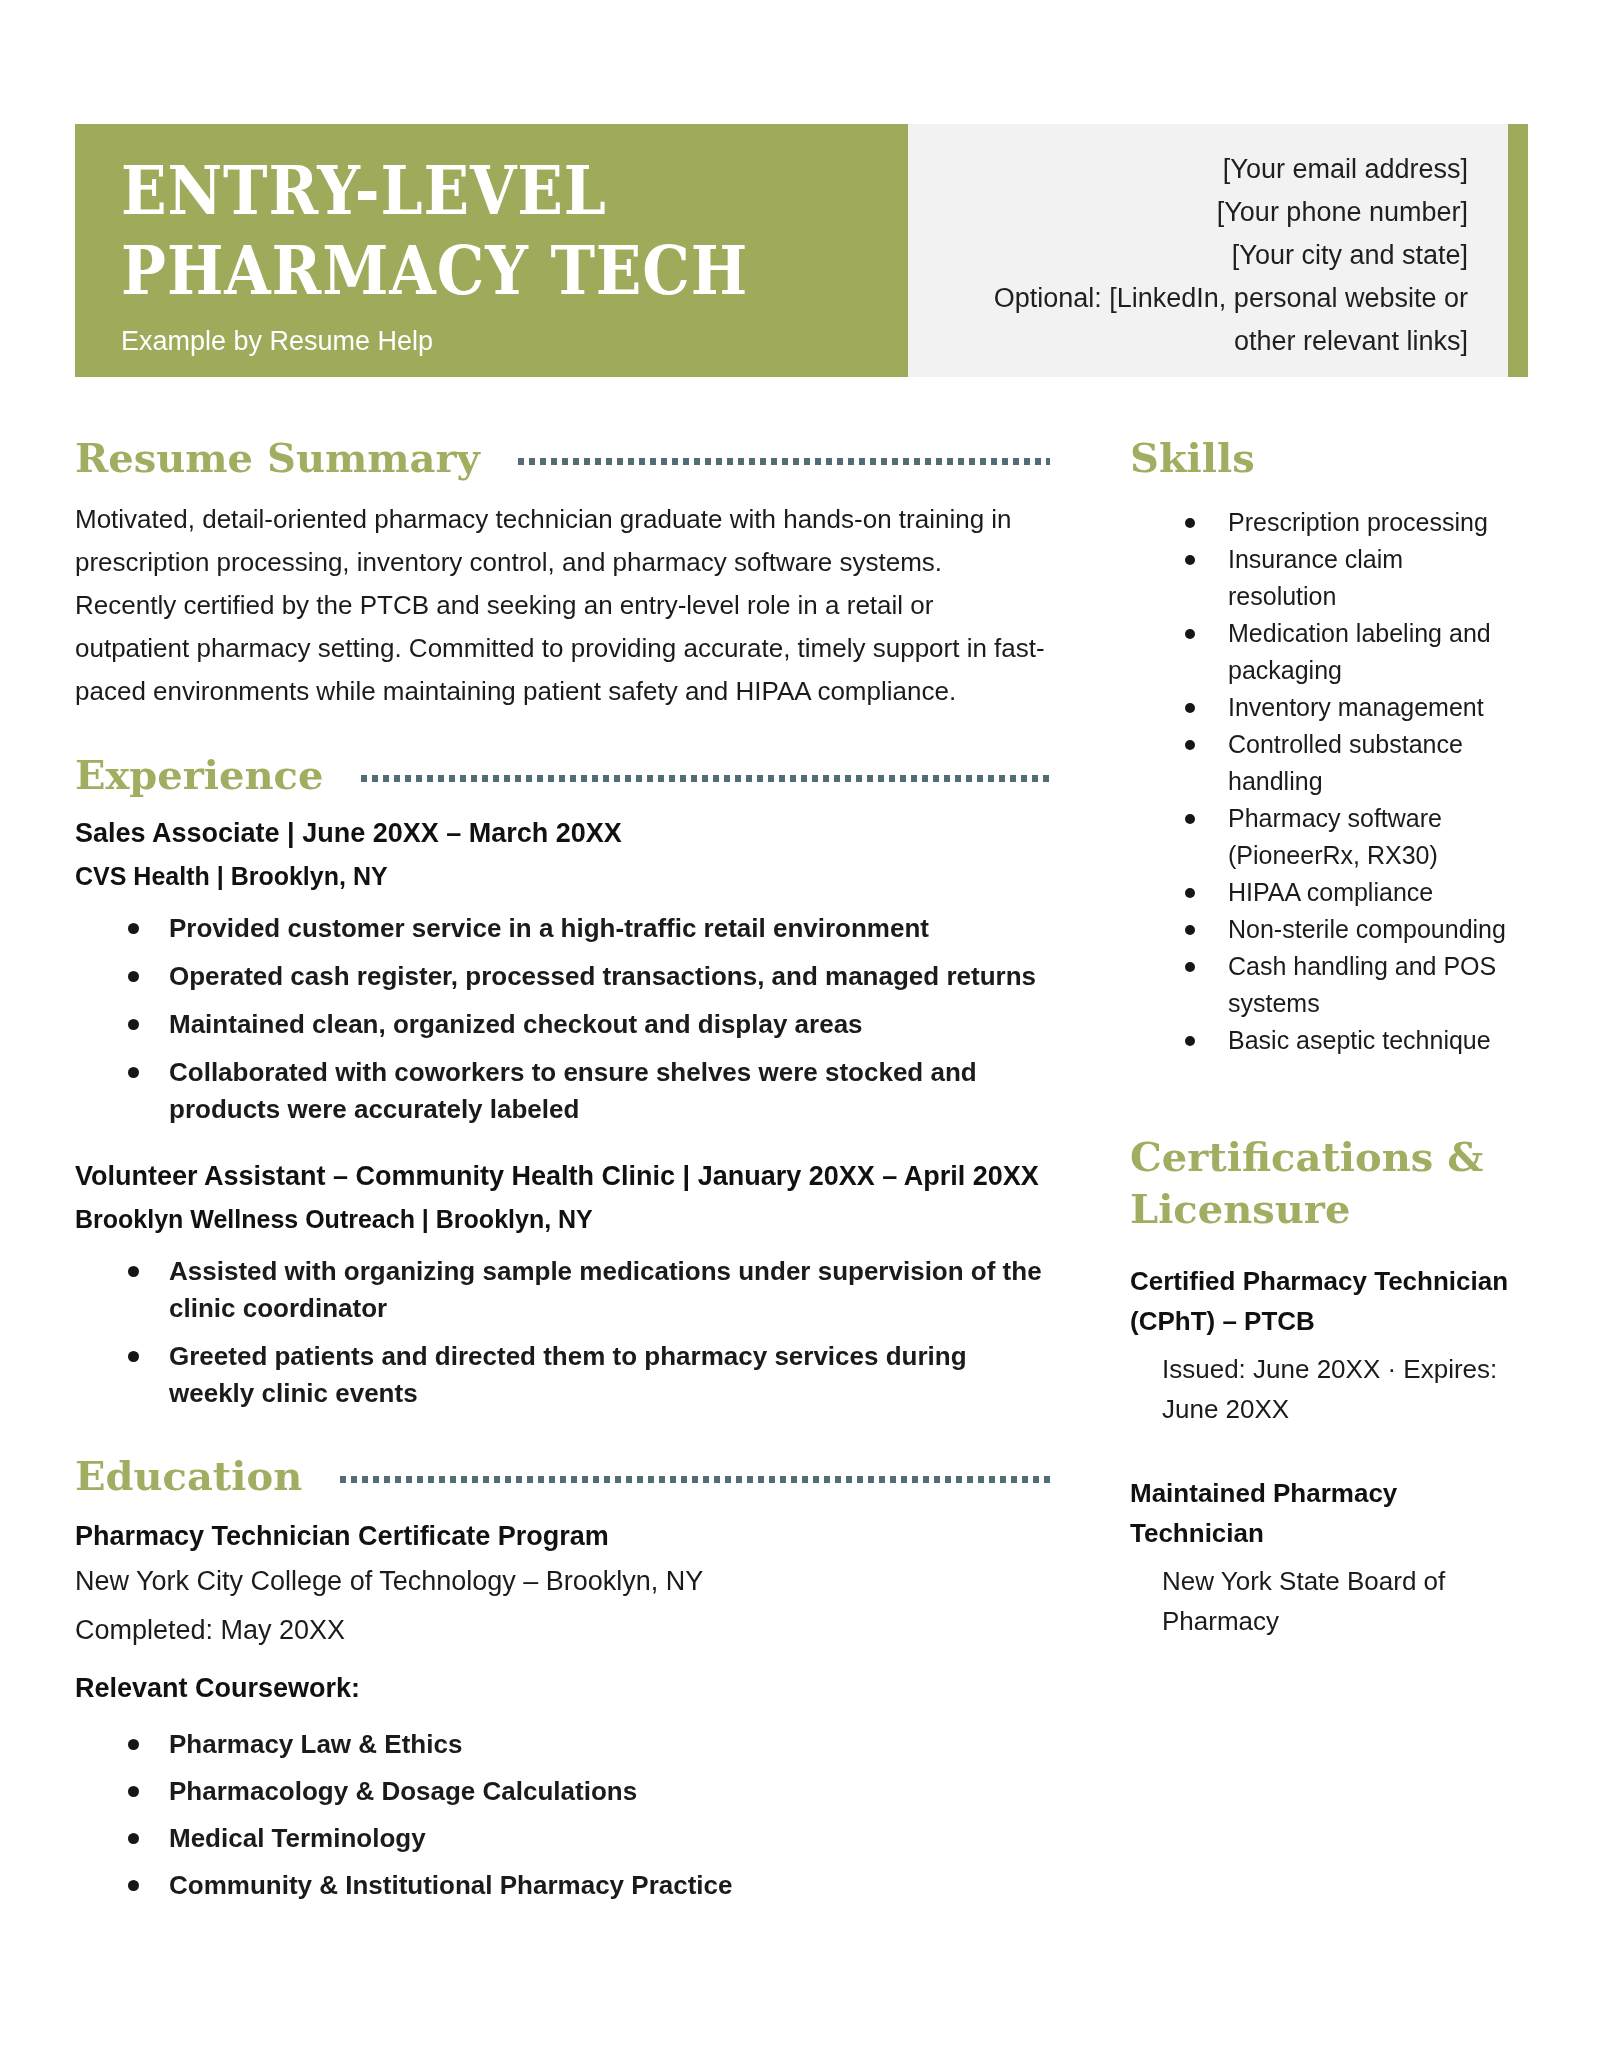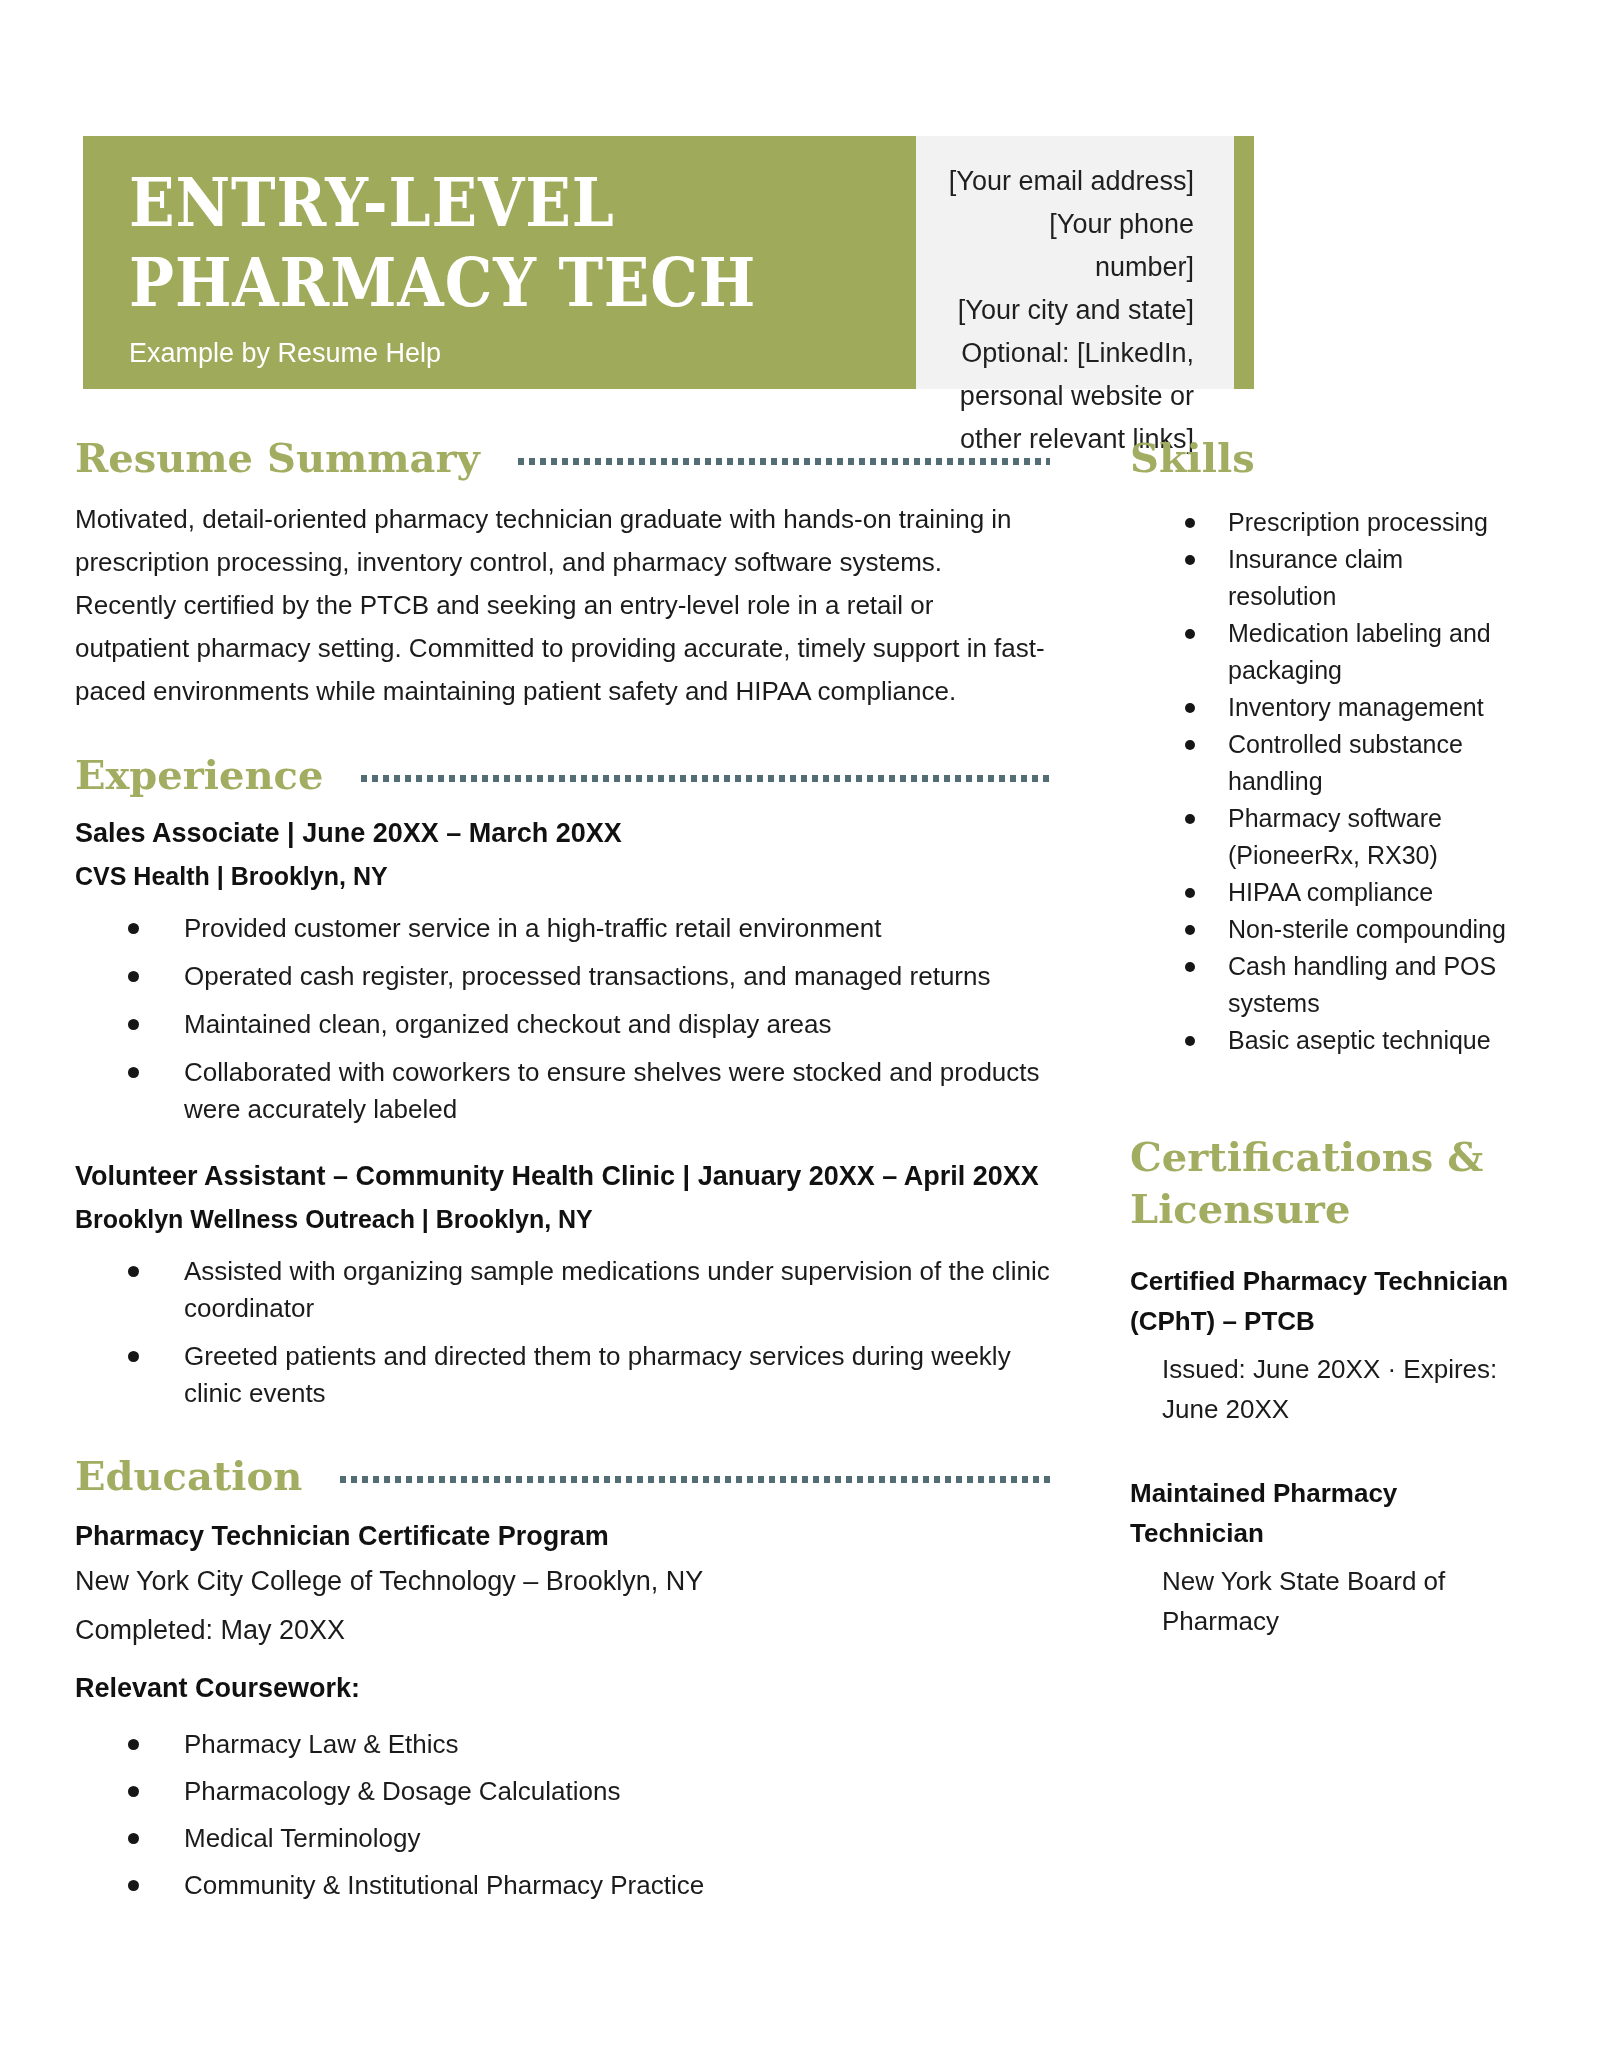--- a/index.html
+++ b/index.html
@@ -1,21 +1,21 @@
 <!DOCTYPE html>
 <html><head>
 <meta charset="utf-8">
 <style>
   * { margin:0; padding:0; box-sizing:border-box; }
   html,body { background:#ffffff; }
   body { font-family:"Liberation Sans","DejaVu Sans",sans-serif; color:#1b1b1b; }
   .page { position:relative; width:1600px; height:2071px; background:#ffffff; overflow:hidden; }
 
   
-  .header { position:absolute; left:75px; top:136px; width:1171px; height:253px; display:flex;margin-left:8px; }
+  .header { position:absolute; left:75px; top:124px; width:1453px; height:253px; display:flex; }
   .header-left { flex:0 0 833px; background:#9FAB5B; padding:26px 0 0 46px; }
   .header-title { font-family:"DejaVu Serif","Liberation Serif",serif; font-weight:bold;
                   color:#ffffff; font-size:68px; line-height:80px; letter-spacing:1px;
                   transform:scaleX(0.88); transform-origin:left top; white-space:nowrap; }
   .header-subtitle { color:#ffffff; font-size:27px; margin-top:16px; }
   .header-right { flex:1 1 auto; background:#F2F2F2; padding:24px 40px 0 30px; text-align:right; }
   .contact-line { font-size:27px; line-height:43px; color:#1f1f1f; }
   .header-stripe { flex:0 0 20px; background:#9FAB5B; }
 
   
@@ -35,21 +35,21 @@
   .summary-text { margin-top:14px; font-size:26px; line-height:43px; color:#1b1b1b; }
   .section-experience { margin-top:36px; }
   .job { margin-top:14px; }
   .job + .job { margin-top:30px; }
   .job-title { font-size:27px; font-weight:bold; line-height:37px; color:#111; }
   .job-co { font-size:25px; font-weight:bold; line-height:34px; margin-top:7px; color:#111; }
   ul { list-style:none; }
   ul.jb { margin-top:17px; }
   ul.jb li { display:flex; padding-left:53px; margin-bottom:11px; font-size:26px; line-height:37px; }
   .dot { flex:0 0 11px; width:11px; height:11px; border-radius:50%; background:#161616; margin-top:13px; }
-  ul.jb .t, ul.cw .t { margin-left:45px; }
+  ul.jb .t, ul.cw .t { margin-left:30px;font-weight:bold; }
   .section-education { margin-top:38px; }
   .edu-program { margin-top:16px; font-size:27px; font-weight:bold; line-height:37px; color:#111; }
   .edu-school { font-size:27px; line-height:37px; margin-top:8px; }
   .edu-completed { font-size:27px; line-height:37px; margin-top:12px; }
   .edu-coursework { font-size:27px; font-weight:bold; margin-top:24px; color:#111; }
   ul.cw { margin-top:22px; }
   ul.cw li { display:flex; padding-left:53px; margin-bottom:10px; font-size:26px; line-height:37px; }
 
   
   ul.skills { margin-top:20px; }

